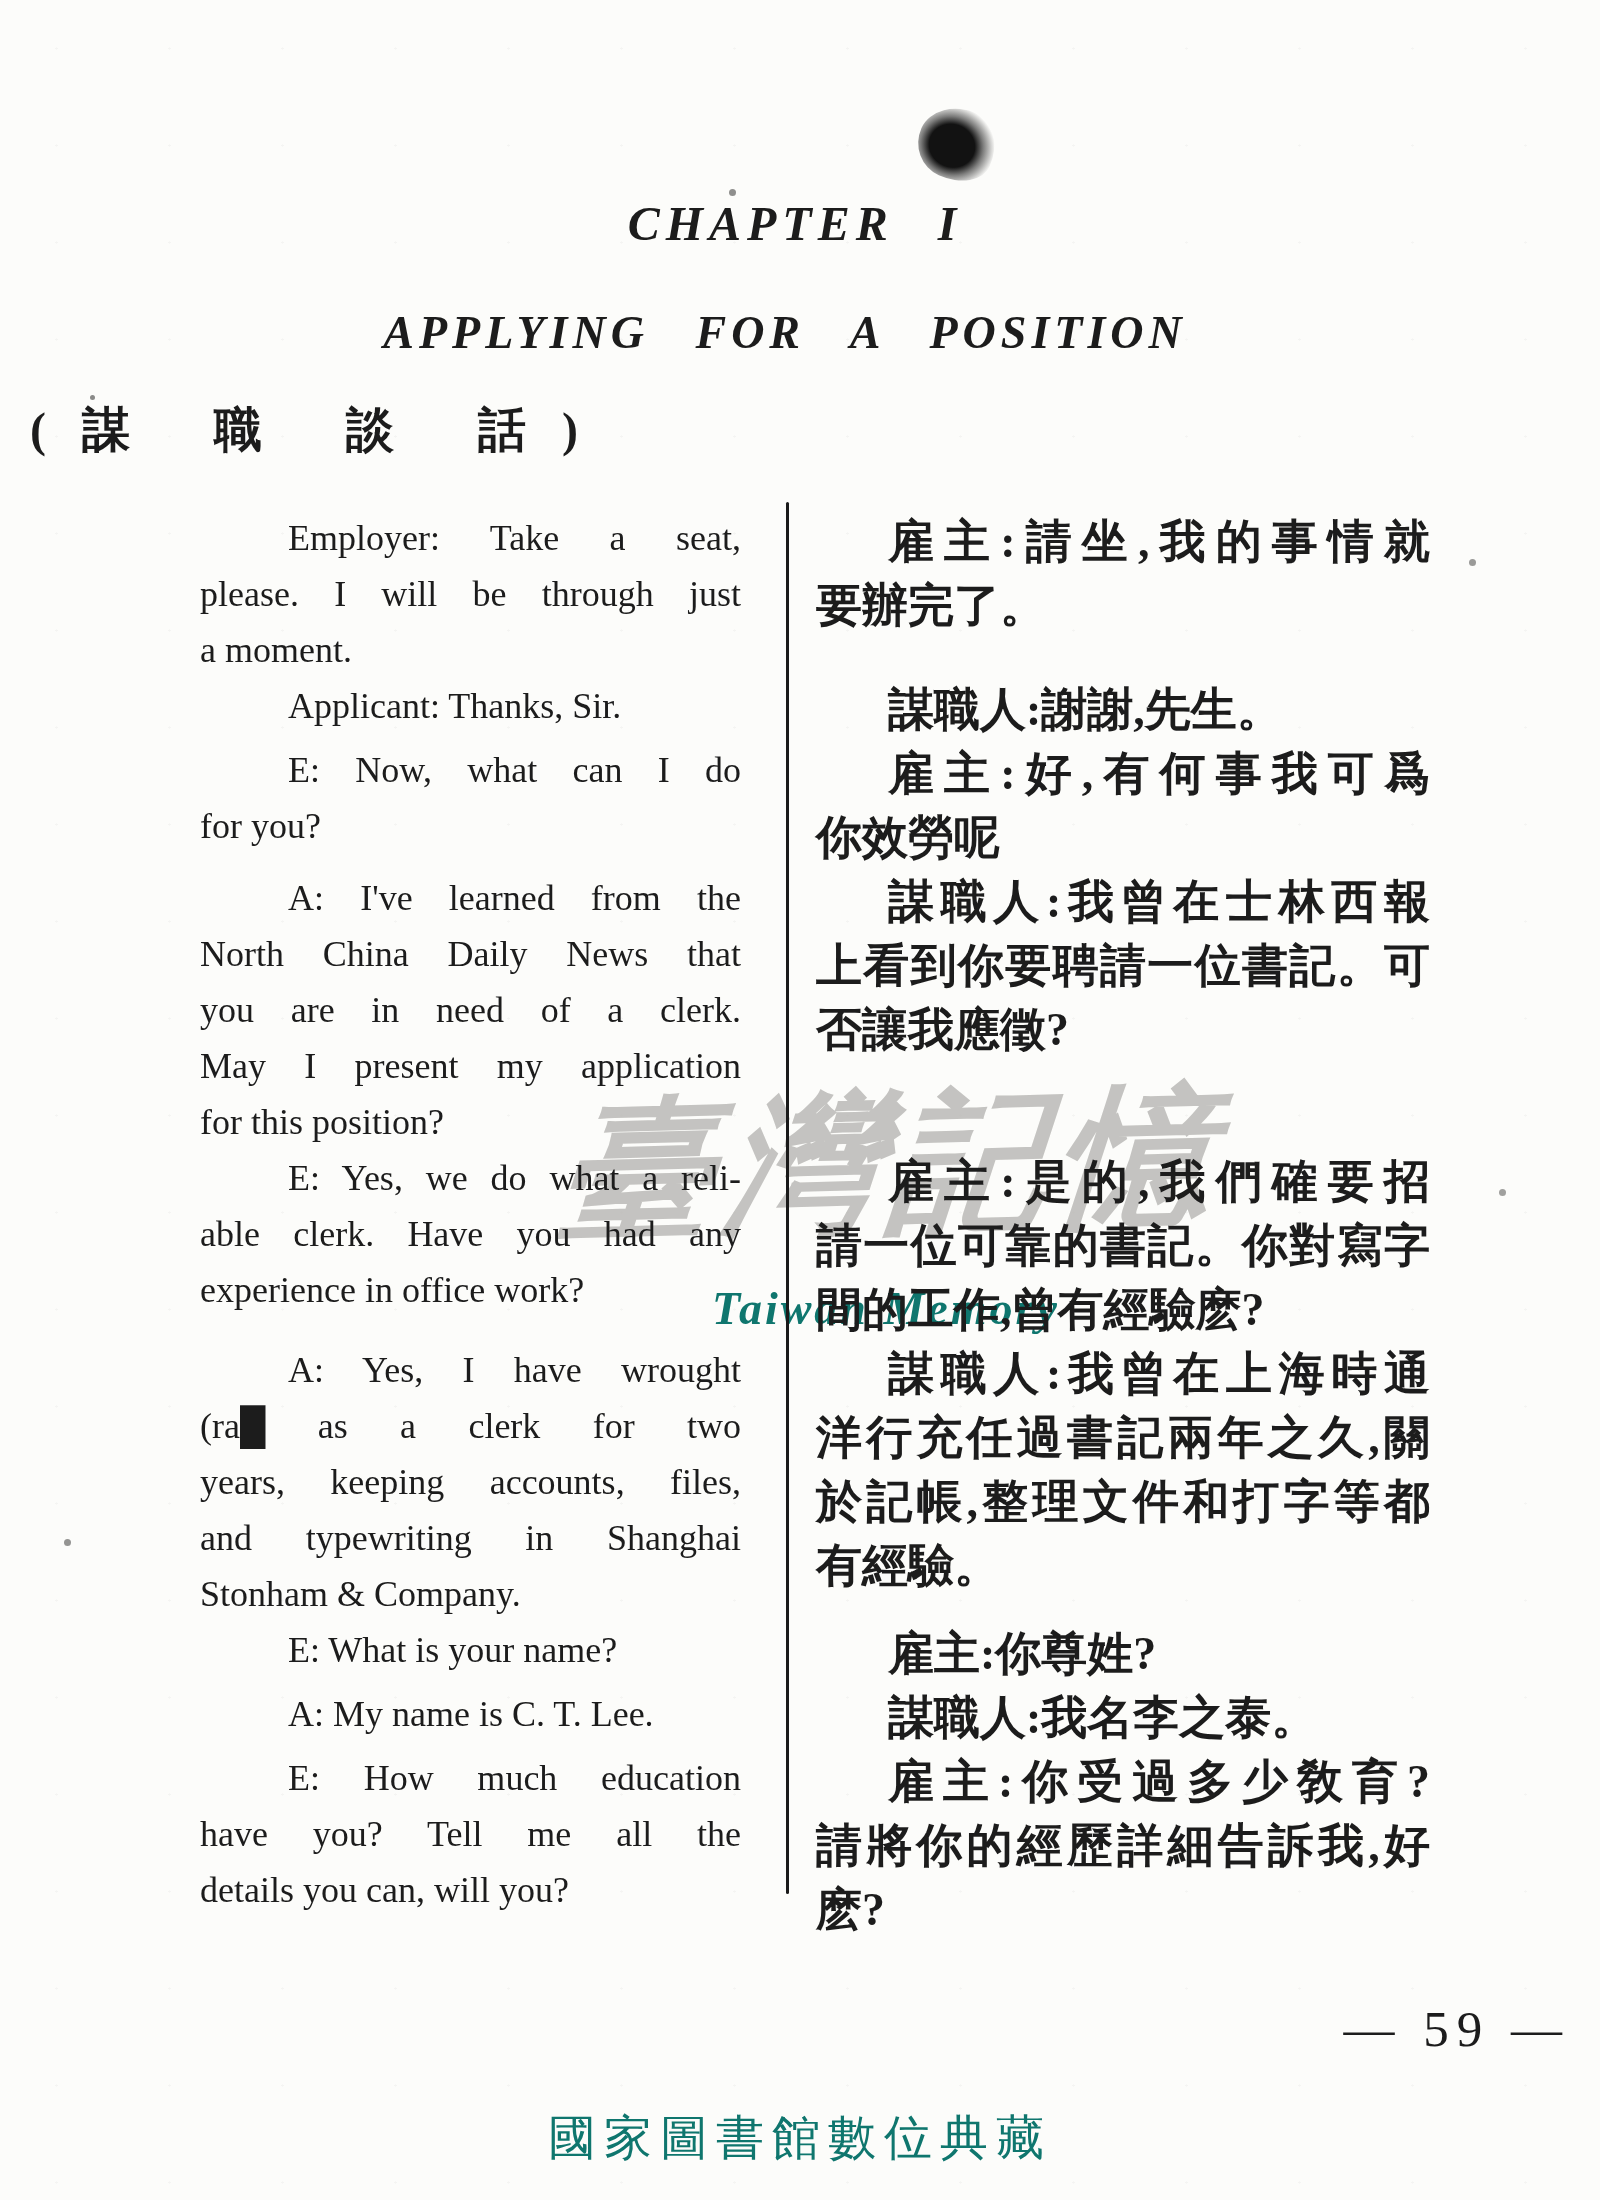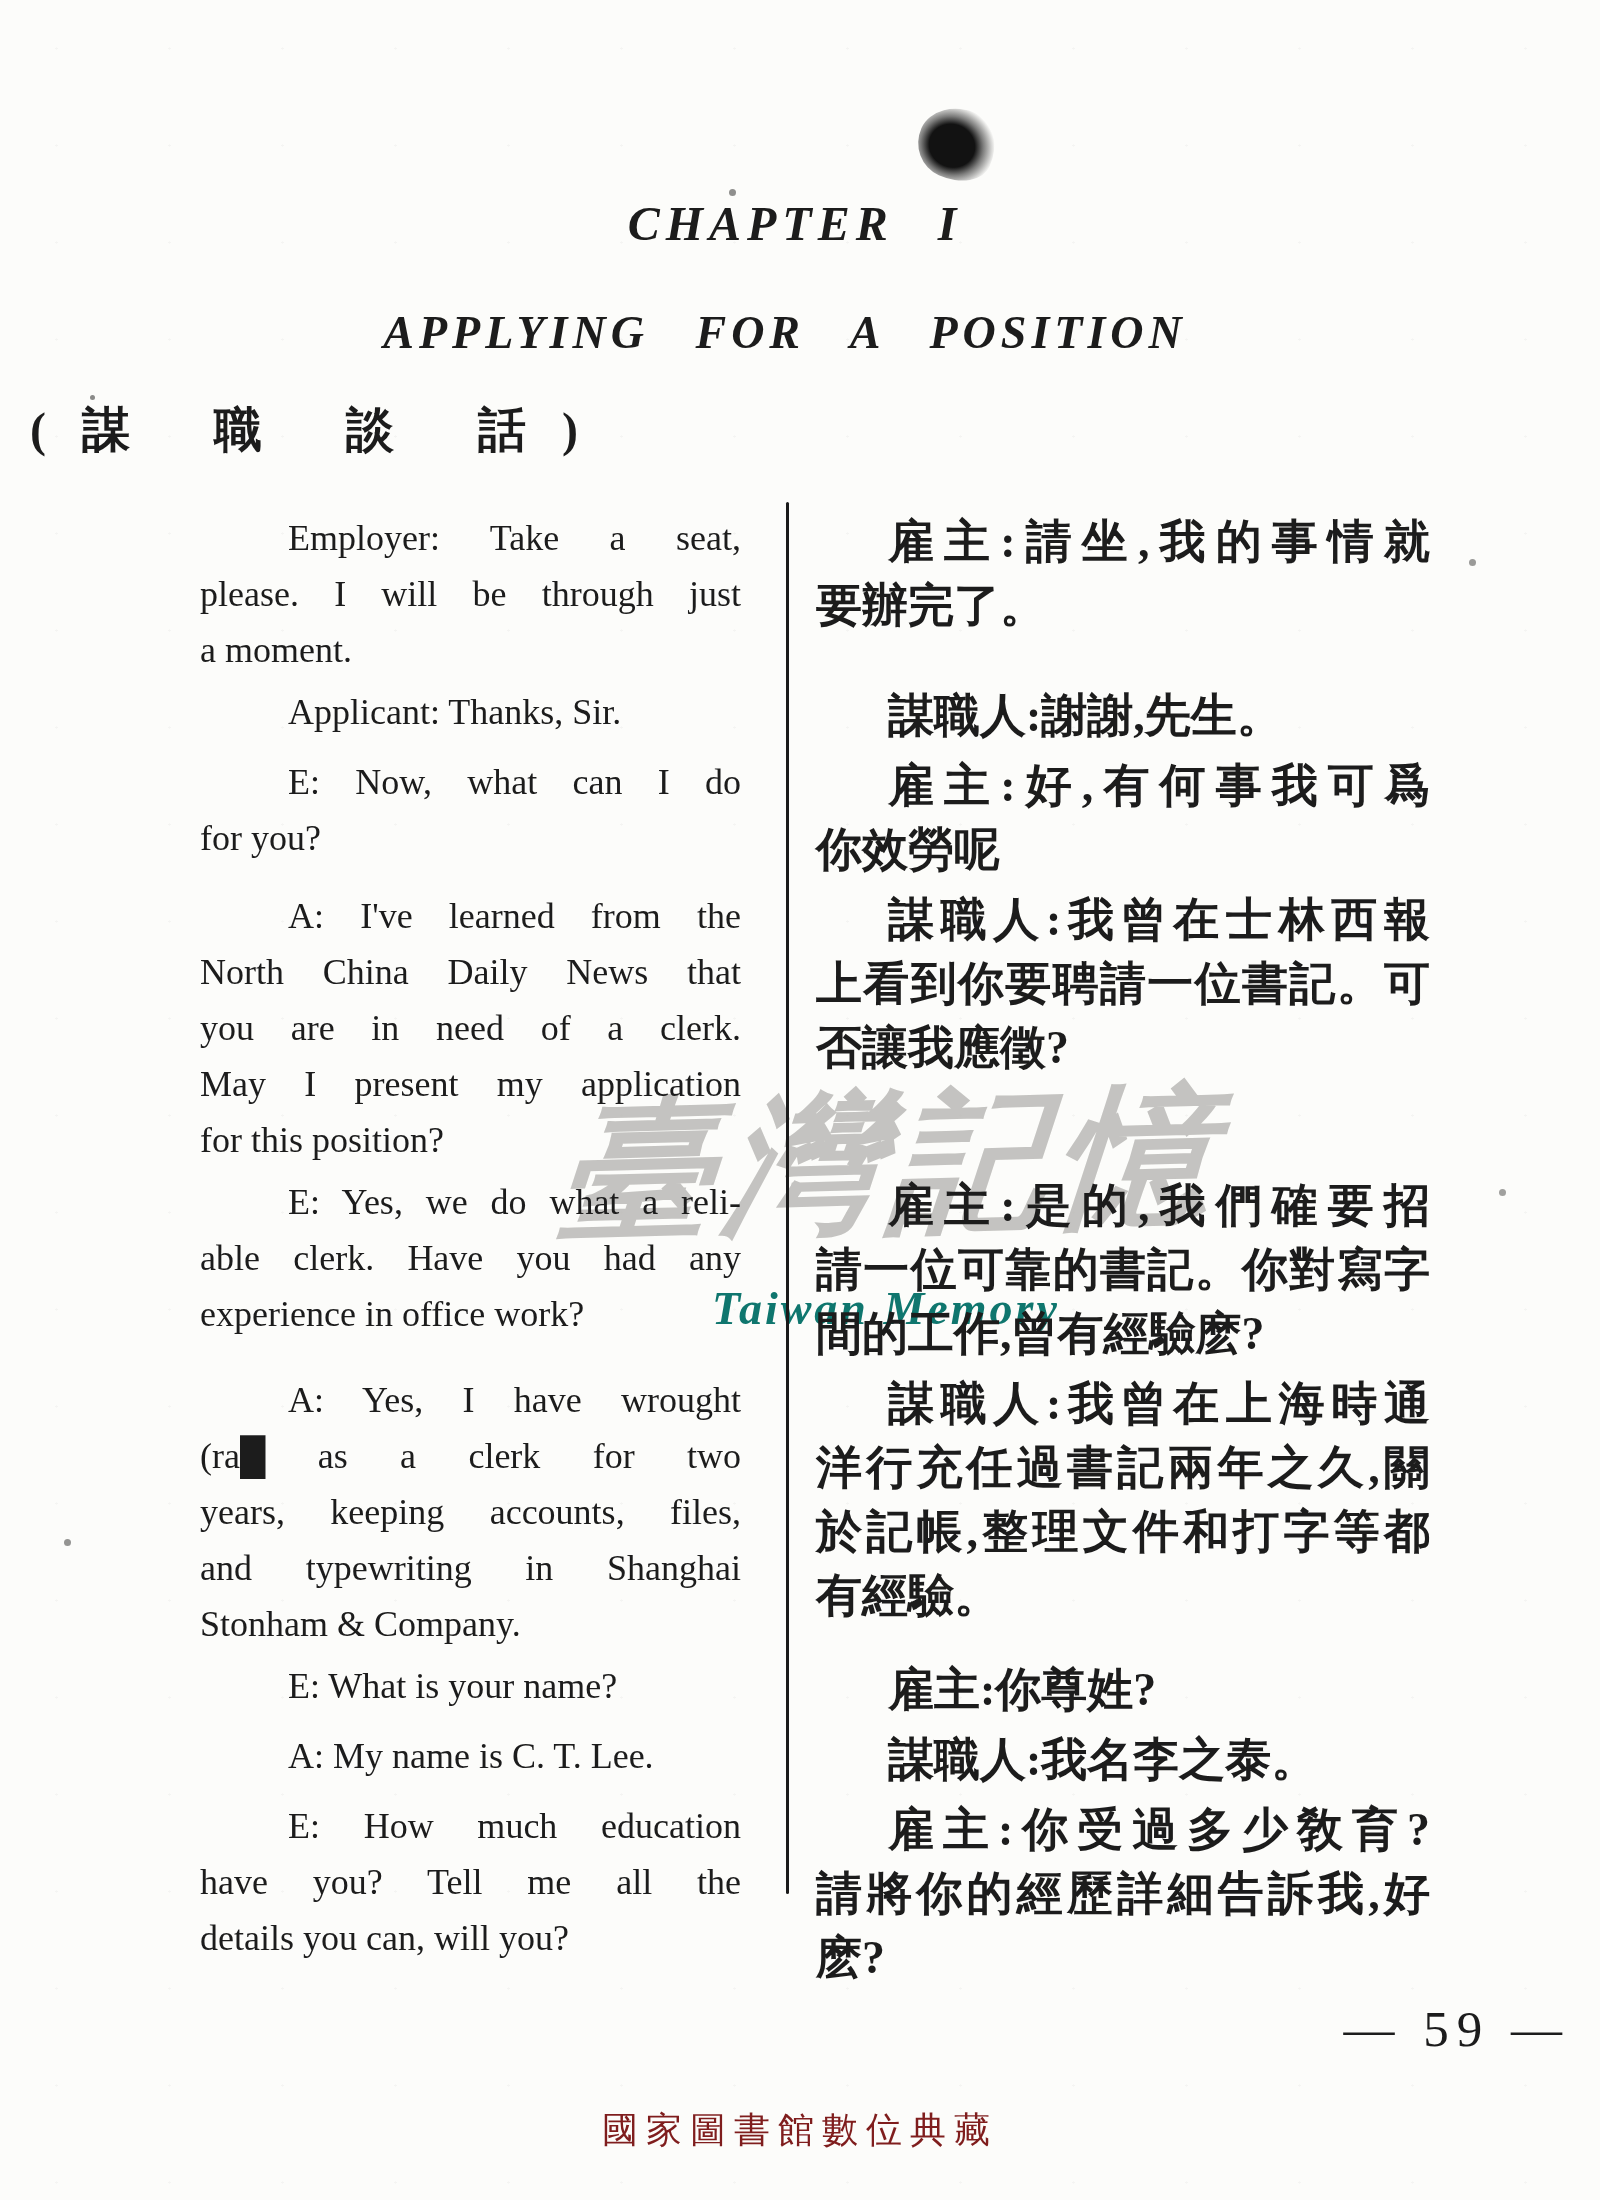--- a/index.html
+++ b/index.html
@@ -17,39 +17,39 @@
     font-size:48px;font-weight:bold;font-style:italic;
     letter-spacing:6px;word-spacing:26px;}
   .main-title{top:306px;left:0;width:1570px;text-align:center;
     font-size:46px;font-weight:bold;font-style:italic;
     letter-spacing:5px;word-spacing:30px;}
   .cn-subtitle{top:398px;left:30px;width:1570px;
     font-size:48px;letter-spacing:36px;font-weight:bold;}
   
   #dialogue-grid{
     position:absolute;top:510px;left:200px;width:1230px;
-    display:grid;grid-template-columns:586px 644px;row-gap:6px;
+    display:grid;grid-template-columns:586px 644px;
     z-index:2;
   }
   .cell{min-height:10px;}
   .cell.en{padding-right:45px;font-size:36px;}
   .cell.cn{padding-left:30px;font-size:46px;}
   .ln{text-align:justify;text-align-last:justify;white-space:normal;}
   .ln.last{text-align-last:left;}
   .en .ln{line-height:56px;}
   .cn .ln{line-height:64px;font-weight:bold;}
   .en .ln.first{text-indent:88px;}
   .cn .ln.first{text-indent:72px;}
   .col-divider{left:786px;top:502px;width:3px;height:1392px;
     background:#1a1a1a;border-radius:2px;z-index:1;}
   
   .page-number{top:2000px;left:0;width:1570px;text-align:right;
     font-size:51px;letter-spacing:8px;font-weight:normal;}
   .library-mark{top:2106px;left:0;width:1600px;text-align:center;
-    font-size:36px;letter-spacing:8px;color:#7f1d1d;
+    font-size:48px;letter-spacing:8px;color:#0f766e;
     font-family:"Liberation Sans","DejaVu Sans",sans-serif;z-index:3;}
   
   .wm-cn{top:1062px;left:560px;width:680px;z-index:0;
     font-size:152px;font-weight:bold;font-style:italic;
     letter-spacing:14px;color:#b7b6b3;opacity:.8;
     transform:rotate(-1.5deg) skewX(-6deg);white-space:nowrap;}
   .wm-en{top:1282px;left:712px;z-index:0;
     font-size:46px;font-style:italic;color:#0f766e;letter-spacing:3px;font-weight:bold;}
   
   .smudge-title{top:108px;left:918px;width:78px;height:72px;

